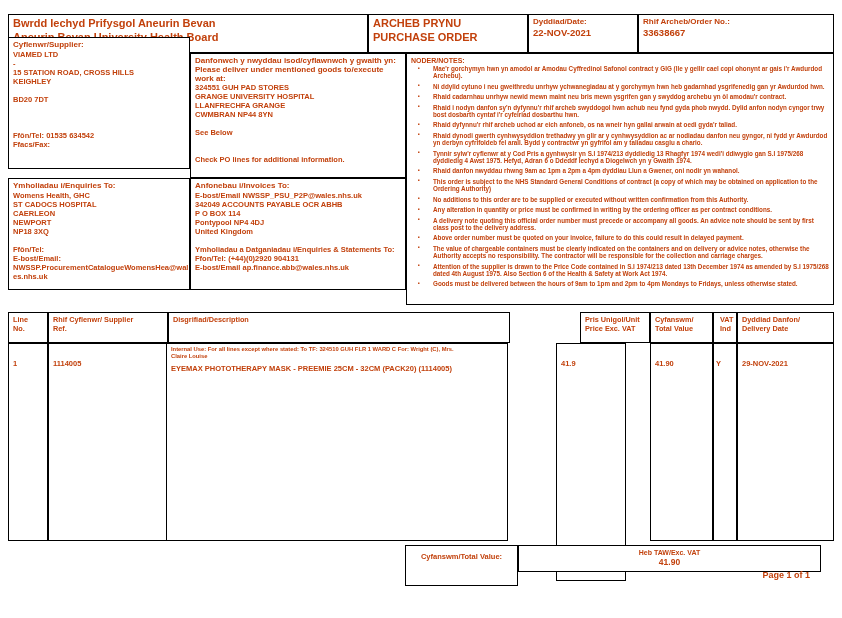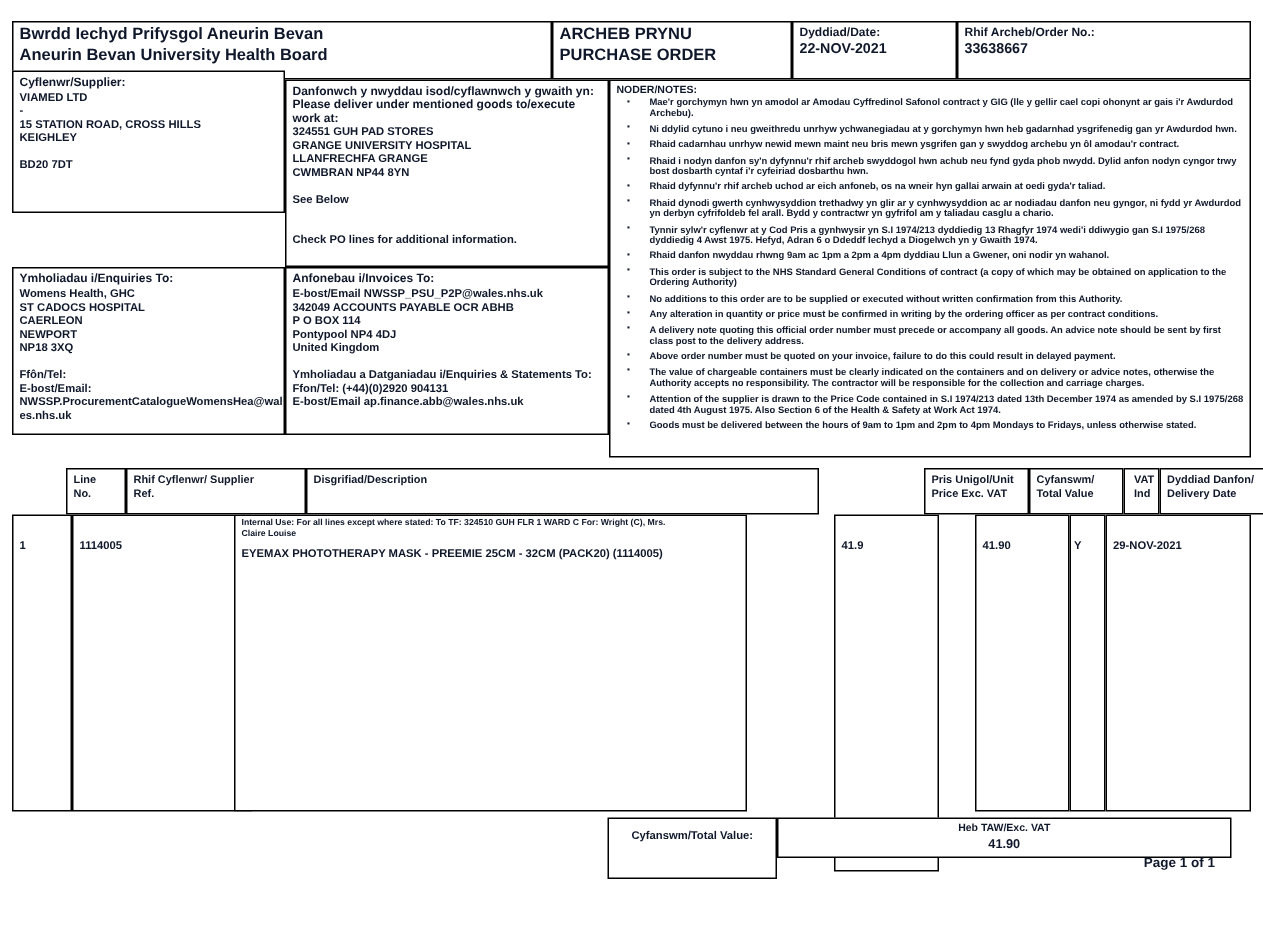--- a/index.html
+++ b/index.html
@@ -1,30 +1,30 @@
 <!DOCTYPE html>
 <html><head>
 <meta charset="utf-8">
 <style>
   * { box-sizing: border-box; }
   body { margin: 0; background: #ffffff; }
   .page {
     position: relative; width: 842px; height: 618px; background: #ffffff;
     font-family: "Liberation Sans", "DejaVu Sans", sans-serif;
-    color: #0f172a; font-weight: 700; overflow: hidden;
+    color: #c2410c; font-weight: 700; overflow: hidden;
   }
   .box { position: absolute; border: 1px solid #000; padding: 2px 4px; overflow: hidden; background: #fff; }
   .t11 { font-size: 11px; line-height: 13.5px; }
   .lbl { font-size: 8px; line-height: 9.5px; }
   .val9 { font-size: 9.5px; line-height: 12px; }
   .ln { font-size: 7.5px; line-height: 9px; min-height: 9px; white-space: nowrap; }
   .wraplbl { font-size: 8px; line-height: 9px; }
   .note { position: relative; font-size: 6.3px; line-height: 7.4px; padding-left: 22px; margin-bottom: 3px; }
   .note::before { content: "▪"; position: absolute; left: 7px; top: -0.5px; font-size: 5.5px; }
-  .th { font-size: 7.3px; line-height: 9px; margin-left: 36px; }
+  .th { font-size: 7.3px; line-height: 9px; }
   .cell { padding-top: 15px; }
   .cv { font-size: 7.5px; line-height: 9px; white-space: nowrap; }
   .iu { font-size: 5.8px; line-height: 7px; white-space: nowrap; }
 </style>
 </head>
 <body>
 
 <div class="page">
 
   <div class="box" style="left:8px;top:14px;width:360px;height:39px">
@@ -37,21 +37,21 @@
   </div>
   <div class="box" style="left:528px;top:14px;width:110px;height:39px">
     <div class="lbl">Dyddiad/Date:</div>
     <div class="val9">22-NOV-2021</div>
   </div>
   <div class="box" style="left:638px;top:14px;width:196px;height:39px">
     <div class="lbl">Rhif Archeb/Order No.:</div>
     <div class="val9">33638667</div>
   </div>
 
-  <div class="box" style="left:8px;top:47px;width:182px;height:95px">
+  <div class="box" style="left:8px;top:37px;width:182px;height:132px">
     <div class="lbl">Cyflenwr/Supplier:</div>
     <div>
 
     <div class="ln">VIAMED LTD</div>
         <div class="ln">-</div>
         <div class="ln">15 STATION ROAD, CROSS HILLS</div>
         <div class="ln">KEIGHLEY</div>
         <div class="ln"></div>
         <div class="ln">BD20 7DT</div>
         <div class="ln"></div>
@@ -161,21 +161,21 @@
     <div>Dyddiad Danfon/</div>
     <div>Delivery Date</div>
   </div>
 
   <div class="box cell" style="left:8px;top:343px;width:40px;height:198px">
     <div class="cv">1</div>
   </div>
   <div class="box cell" style="left:48px;top:343px;width:120px;height:198px">
     <div class="cv">1114005</div>
   </div>
-  <div class="box" style="left:156px;top:343px;width:342px;height:198px;padding-top:2px">
+  <div class="box" style="left:166px;top:343px;width:342px;height:198px;padding-top:2px">
     <div class="iu">Internal Use: For all lines except where stated: To TF: 324510 GUH FLR 1 WARD C For: Wright (C), Mrs.</div>
     <div class="iu">Claire Louise</div>
     <div class="cv" style="margin-top:4px">EYEMAX PHOTOTHERAPY MASK - PREEMIE 25CM - 32CM (PACK20) (1114005)</div>
   </div>
   <div class="box cell" style="left:556px;top:343px;width:70px;height:238px">
     <div class="cv">41.9</div>
   </div>
   <div class="box cell" style="left:650px;top:343px;width:63px;height:198px">
     <div class="cv">41.90</div>
   </div>

